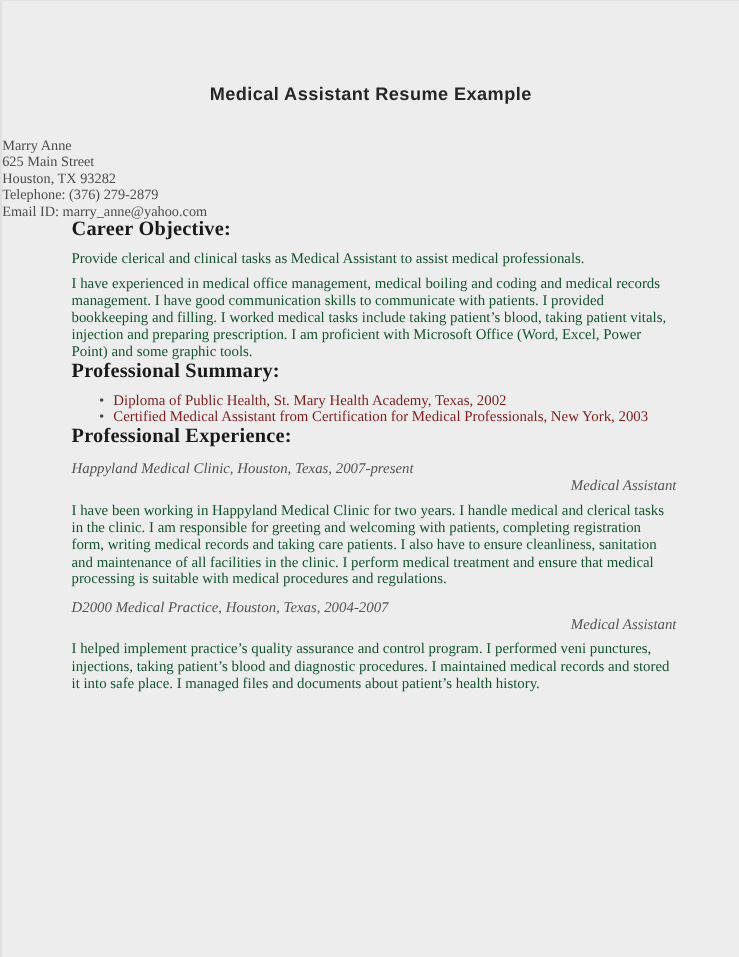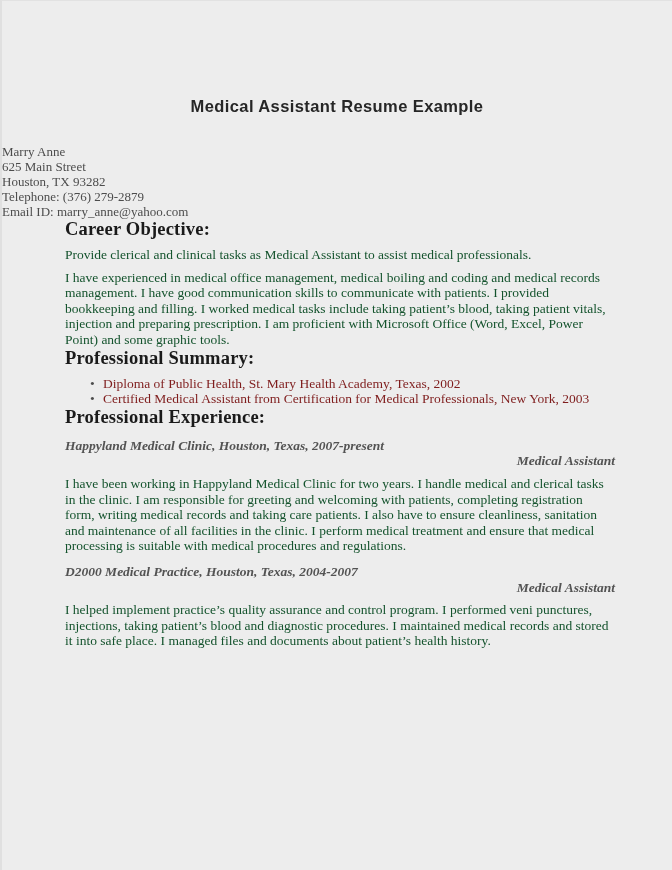--- a/index.html
+++ b/index.html
@@ -13,21 +13,21 @@
     height: 870px;
     background: #ededed;
     border-left: 2px solid #e0e0e0;
     border-top: 1px solid #e2e2e2;
     box-sizing: border-box;
     overflow: hidden;
     color: #4c4c4c;
     font-family: "Liberation Serif", serif;
   }
   .doc-title {
-    margin-top: 96px;
+    margin-top: 76px;
     text-align: center;
     font-family: "Liberation Sans", sans-serif;
     font-weight: bold;
     font-size: 16.5px;
     letter-spacing: 0.4px;
     color: #262626;
   }
   .contact-block {
     margin-top: 28px;
     text-align: left;
@@ -73,21 +73,20 @@
     position: absolute;
     left: -13px;
     color: #4c4c4c;
   }
   .job-meta {
     margin: 10px 0 0 0;
     font-size: 13.5px;
     line-height: 15.6px;
     font-style: italic;
     color: #535353;
-    font-weight: bold;
   }
   .job-meta .job-title-line { display: block; text-align: right; }
 </style>
 </head>
 <body>
 
 <div class="page">
 
   <div class="doc-title">Medical Assistant Resume Example</div>
 

